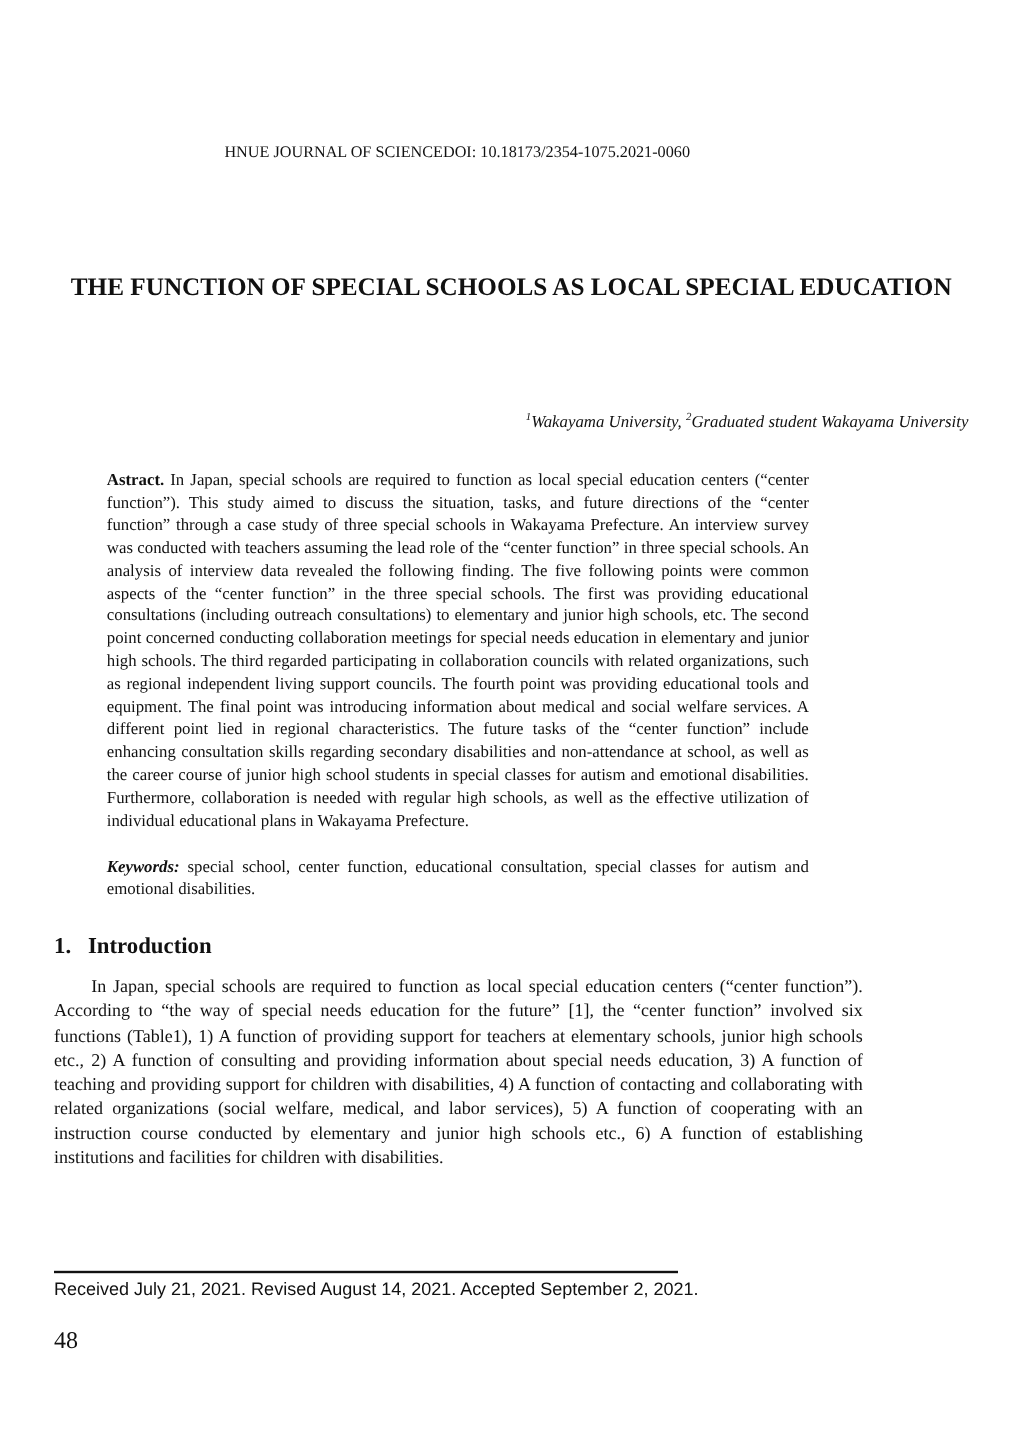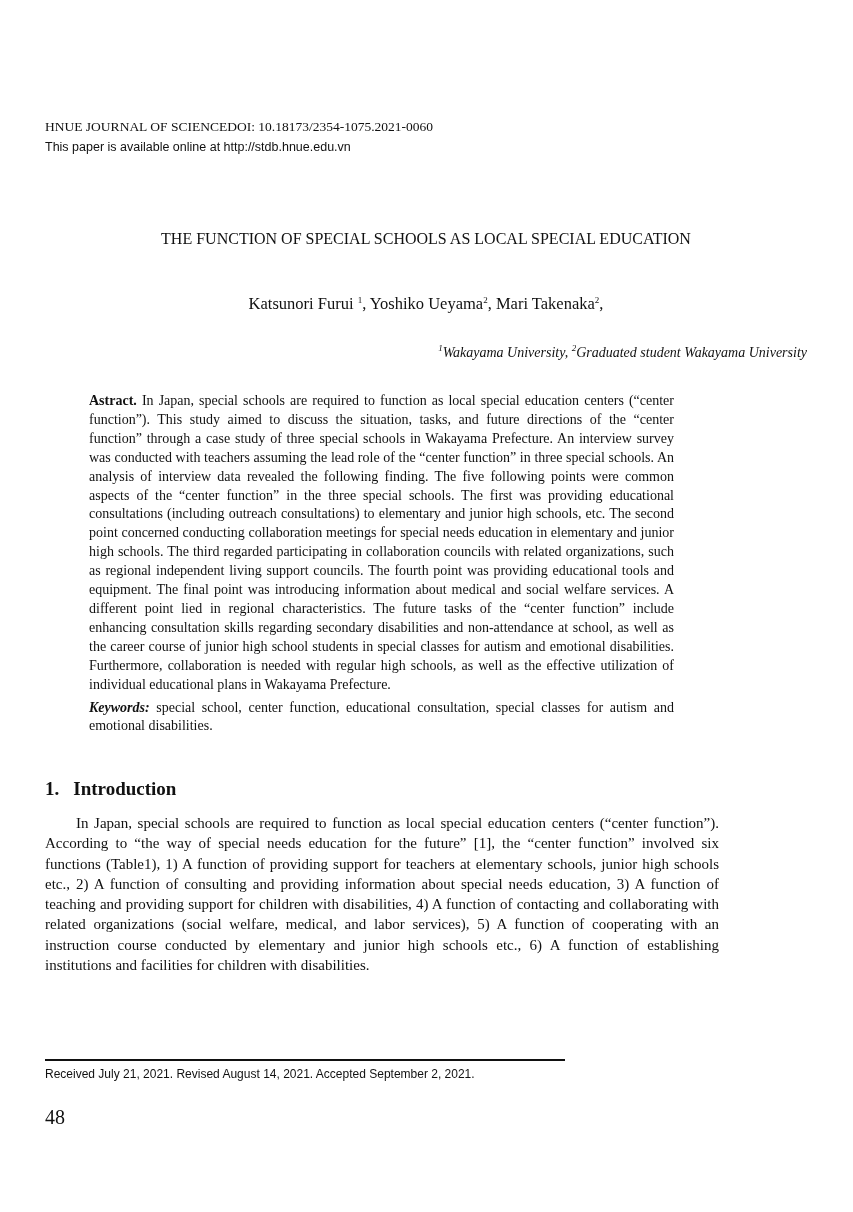--- a/index.html
+++ b/index.html
@@ -1,53 +1,49 @@
 <!DOCTYPE html>
 <html><head>
 <meta charset="utf-8">
 <style>
   html, body { margin: 0; padding: 0; background: #ffffff; }
   body { width: 853px; height: 1212px; position: relative; overflow: hidden; color: #111; font-family: "Liberation Serif", serif; }
   .header { position: absolute; left: 45px; top: 117px; width: 672px; font-size: 13.5px; line-height: 20px; }
-  .header .row1 { display: flex; justify-content: flex-start; }
+  .header .row1 { display: flex; justify-content: center; }
   .header .sans { font-family: "Liberation Sans", sans-serif; font-size: 12.5px; }
-  .title { position: absolute; left: 45px; top: 229px; width: 762px; text-align: center; font-weight: normal; font-size: 16px; line-height: 20px; }
+  .title { position: absolute; left: 45px; top: 229px; width: 762px; text-align: center; font-weight: bold; font-size: 21px; line-height: 20px; }
   .authors { position: absolute; left: 45px; top: 292px; width: 762px; text-align: center; font-size: 16.5px; line-height: 24px; }
   .affil { position: absolute; left: 45px; top: 345px; width: 762px; text-align: right; font-style: italic; font-size: 14px; }
   sup { font-size: 9px; vertical-align: super; line-height: 0; }
   .abstract { position: absolute; left: 89px; top: 392px; width: 585px; font-size: 14px; line-height: 18.9px; text-align: justify; }
   .abstract p { margin: 0; }
-  .abstract .kw { margin-top: 4px; }
+  .abstract .kw { margin-top: 20px; }
   .section { position: absolute; left: 45px; top: 778px; font-weight: bold; font-size: 19px; }
   .section .num { margin-right: 14px; }
   .body { position: absolute; left: 45px; top: 813px; width: 674px; font-size: 15px; line-height: 20.3px; text-align: justify; }
   .body p { margin: 0 0 2px 0; text-indent: 31px; }
   .rule { position: absolute; left: 45px; top: 1059px; width: 520px; height: 2px; background: #111; }
-  .footnote { position: absolute; left: 45px; top: 1065px; font-family: "Liberation Sans", sans-serif; font-size: 12px; line-height: 19px; }
+  .footnote { position: absolute; left: 45px; top: 1065px; font-family: "Liberation Sans", sans-serif; font-size: 15px; line-height: 19px; }
   .pagenum { position: absolute; left: 45px; top: 1106px; font-size: 20px; }
 </style>
 </head>
 <body>
 
 <div class="header">
   <div class="row1">
     <span>HNUE JOURNAL OF SCIENCE</span>
     <span>DOI: 10.18173/2354-1075.2021-0060</span>
   </div>
-  <div class="sans">This paper is available online at http://stdb.hnue.edu.vn</div>
 </div>
 
 <div class="title">
   <div>THE FUNCTION OF SPECIAL SCHOOLS AS LOCAL SPECIAL EDUCATION</div>
 </div>
 
 <div class="authors">
-  <div>
-    <span>Katsunori Furui </span><sup>1</sup><span>, </span><span>Yoshiko Ueyama</span><sup>2</sup><span>, </span><span>Mari Takenaka</span><sup>2</sup><span>,</span>
-  </div>
 </div>
 
 <div class="affil">
   <sup>1</sup><span>Wakayama University, </span><sup>2</sup><span>Graduated student Wakayama University</span>
 </div>
 
 <div class="abstract">
   <p><b>Astract.</b><span> In Japan, special schools are required to function as local special education centers (“center function”). This study aimed to discuss the situation, tasks, and future directions of the “center function” through a case study of three special schools in Wakayama Prefecture. An interview survey was conducted with teachers assuming the lead role of the “center function” in three special schools. An analysis of interview data revealed the following finding. The five following points were common aspects of the “center function” in the three special schools. The first was providing educational consultations (including outreach consultations) to elementary and junior high schools, etc. The second point concerned conducting collaboration meetings for special needs education in elementary and junior high schools. The third regarded participating in collaboration councils with related organizations, such as regional independent living support councils. The fourth point was providing educational tools and equipment. The final point was introducing information about medical and social welfare services. A different point lied in regional characteristics. The future tasks of the “center function” include enhancing consultation skills regarding secondary disabilities and non-attendance at school, as well as the career course of junior high school students in special classes for autism and emotional disabilities. Furthermore, collaboration is needed with regular high schools, as well as the effective utilization of individual educational plans in Wakayama Prefecture.</span></p>
   <p class="kw"><b><i>Keywords:</i></b><span> special school, center function, educational consultation, special classes for autism and emotional disabilities.</span></p>
 </div>

